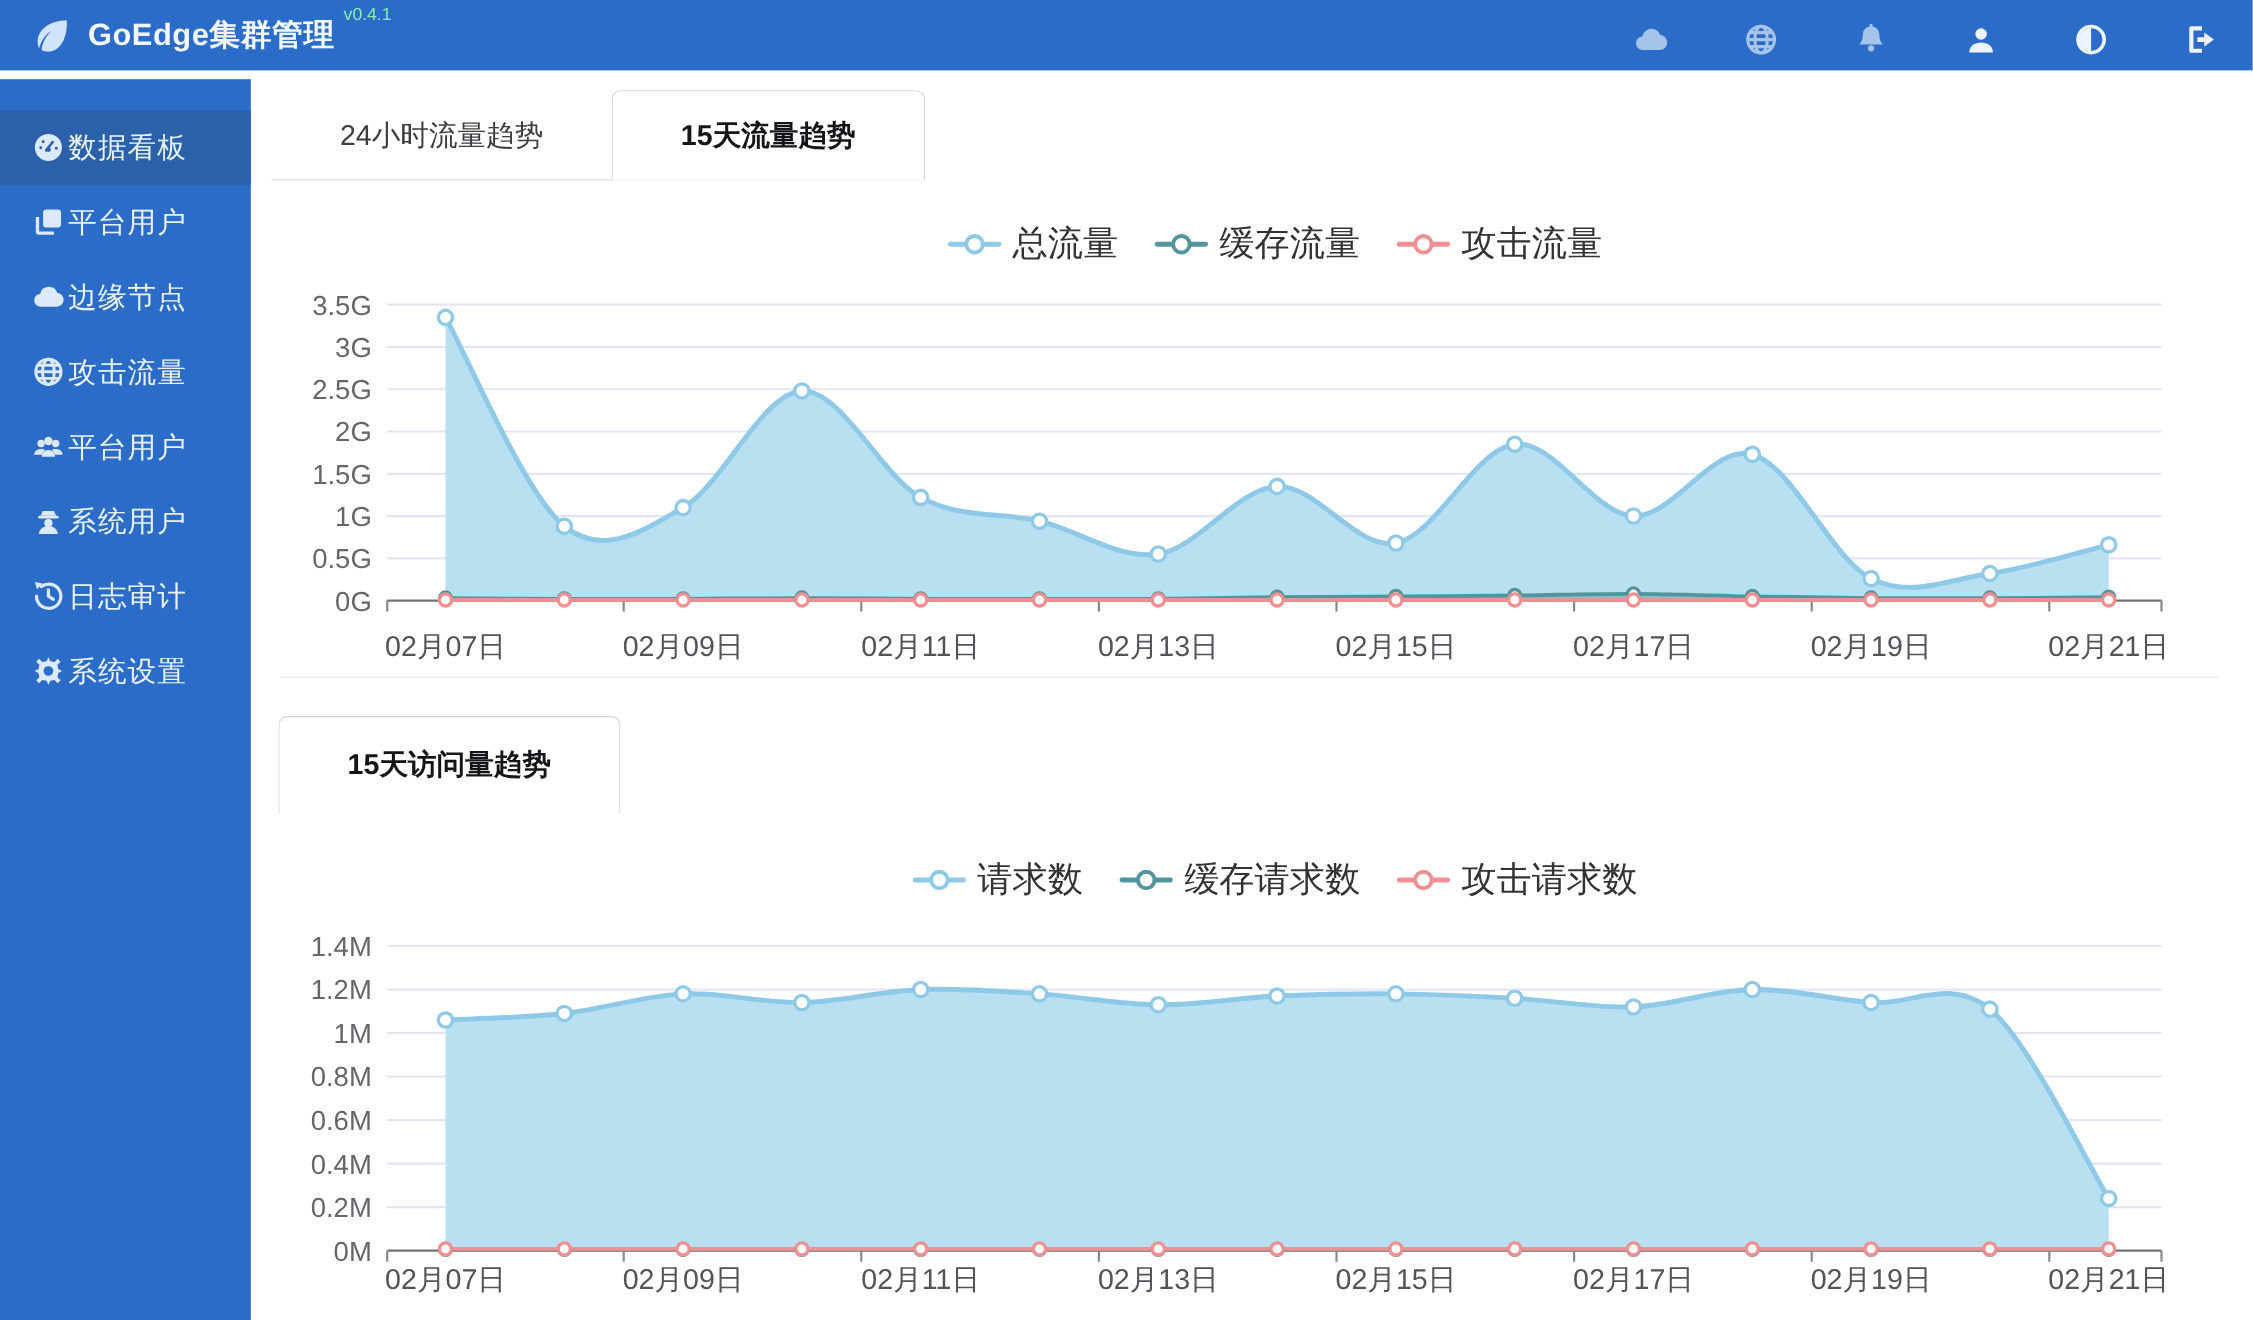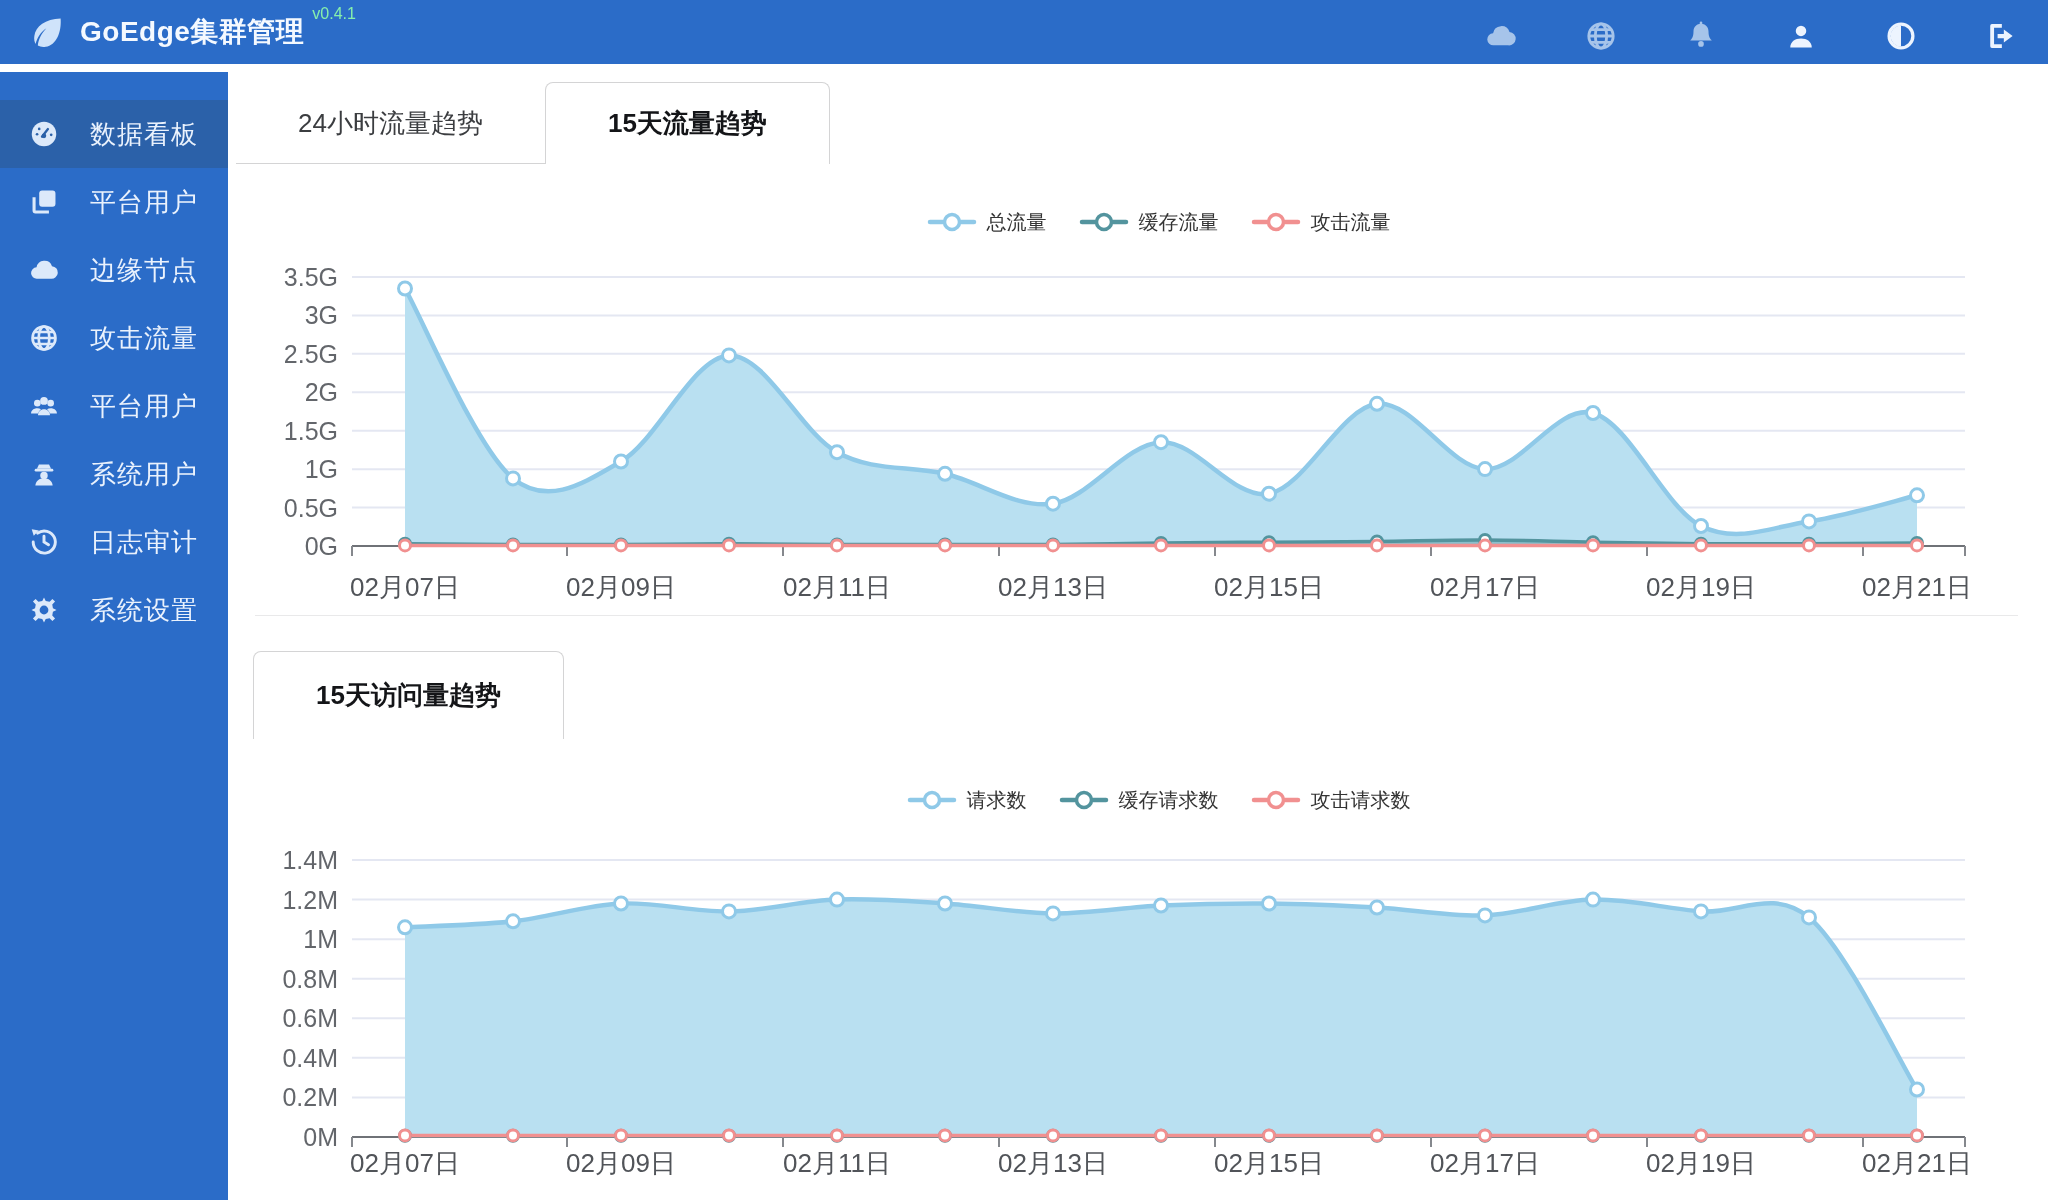--- a/index.html
+++ b/index.html
@@ -17,40 +17,40 @@
   #header-icons { position:absolute; right:30px; top:0; height:72px; display:flex; align-items:center; }
   .hicon { width:34px; height:34px; margin-left:66px; cursor:pointer; display:flex; align-items:center; justify-content:center; }
   .hicon svg { width:100%; height:100%; }
 
   
   #sidebar { position:absolute; left:0; top:72px; width:228px; height:1128px; background:#2b6cc8; padding-top:28px; }
   .side-item { position:relative; height:68px; display:flex; align-items:center; cursor:pointer; }
   .side-item.active { background:#2b61a9; }
   .sicon { width:32px; height:32px; margin-left:28px; flex:0 0 32px; }
   .sicon svg { width:32px; height:32px; }
-  .slabel { color:#eaf2fd; font-size:26px; margin-left:30px; letter-spacing:1px; }
+  .slabel { color:#eaf2fd; font-size:26px; margin-left:2px; letter-spacing:1px; }
   .cut { fill:#2b6cc8; }
   .side-item.active .cut { fill:#2b61a9; }
 
   
   .tabwrap { position:absolute; display:inline-flex; z-index:2; }
   .tabwrap::after { content:''; position:absolute; left:0; right:0; bottom:0; height:1px; background:#d4d4d5; }
   .tab { position:relative; z-index:1; font-size:26px; color:#3b3d40; padding:0 62px;
     display:flex; align-items:center; cursor:pointer; white-space:nowrap; }
   .tab.active { background:#fff; border:1px solid #d4d4d5; border-bottom:none;
     border-radius:8px 8px 0 0; font-weight:bold; color:#141518; }
-  #tabwrap-traffic { left:236px; top:82px; height:82px; }
+  #tabwrap-traffic { left:247px; top:82px; height:82px; }
   #tabwrap-requests { left:253px; top:651px; height:88px; }
 
   
   .legend { position:absolute; left:352px; width:1613px; display:flex; justify-content:center; align-items:center; }
   #legend-1 { top:202px; height:40px; }
   #legend-2 { top:780px; height:40px; }
   .legend-item { display:flex; align-items:center; margin:0 16px; cursor:pointer; }
-  .legend-item span { font-size:20px; color:#333; margin-left:10px; }
+  .legend-item span { font-size:32px; color:#333; margin-left:10px; }
 
   
   .chart-svg { position:absolute; left:0; width:2048px; height:380px; }
   #chart-svg-1 { top:240px; }
   #chart-svg-2 { top:820px; }
   .chart-svg text { font-family:"Liberation Sans","DejaVu Sans",sans-serif; }
 
   #divider { position:absolute; left:255px; top:615px; width:1763px; height:1px; background:#e9e9ea; }
 </style>
 </head>

